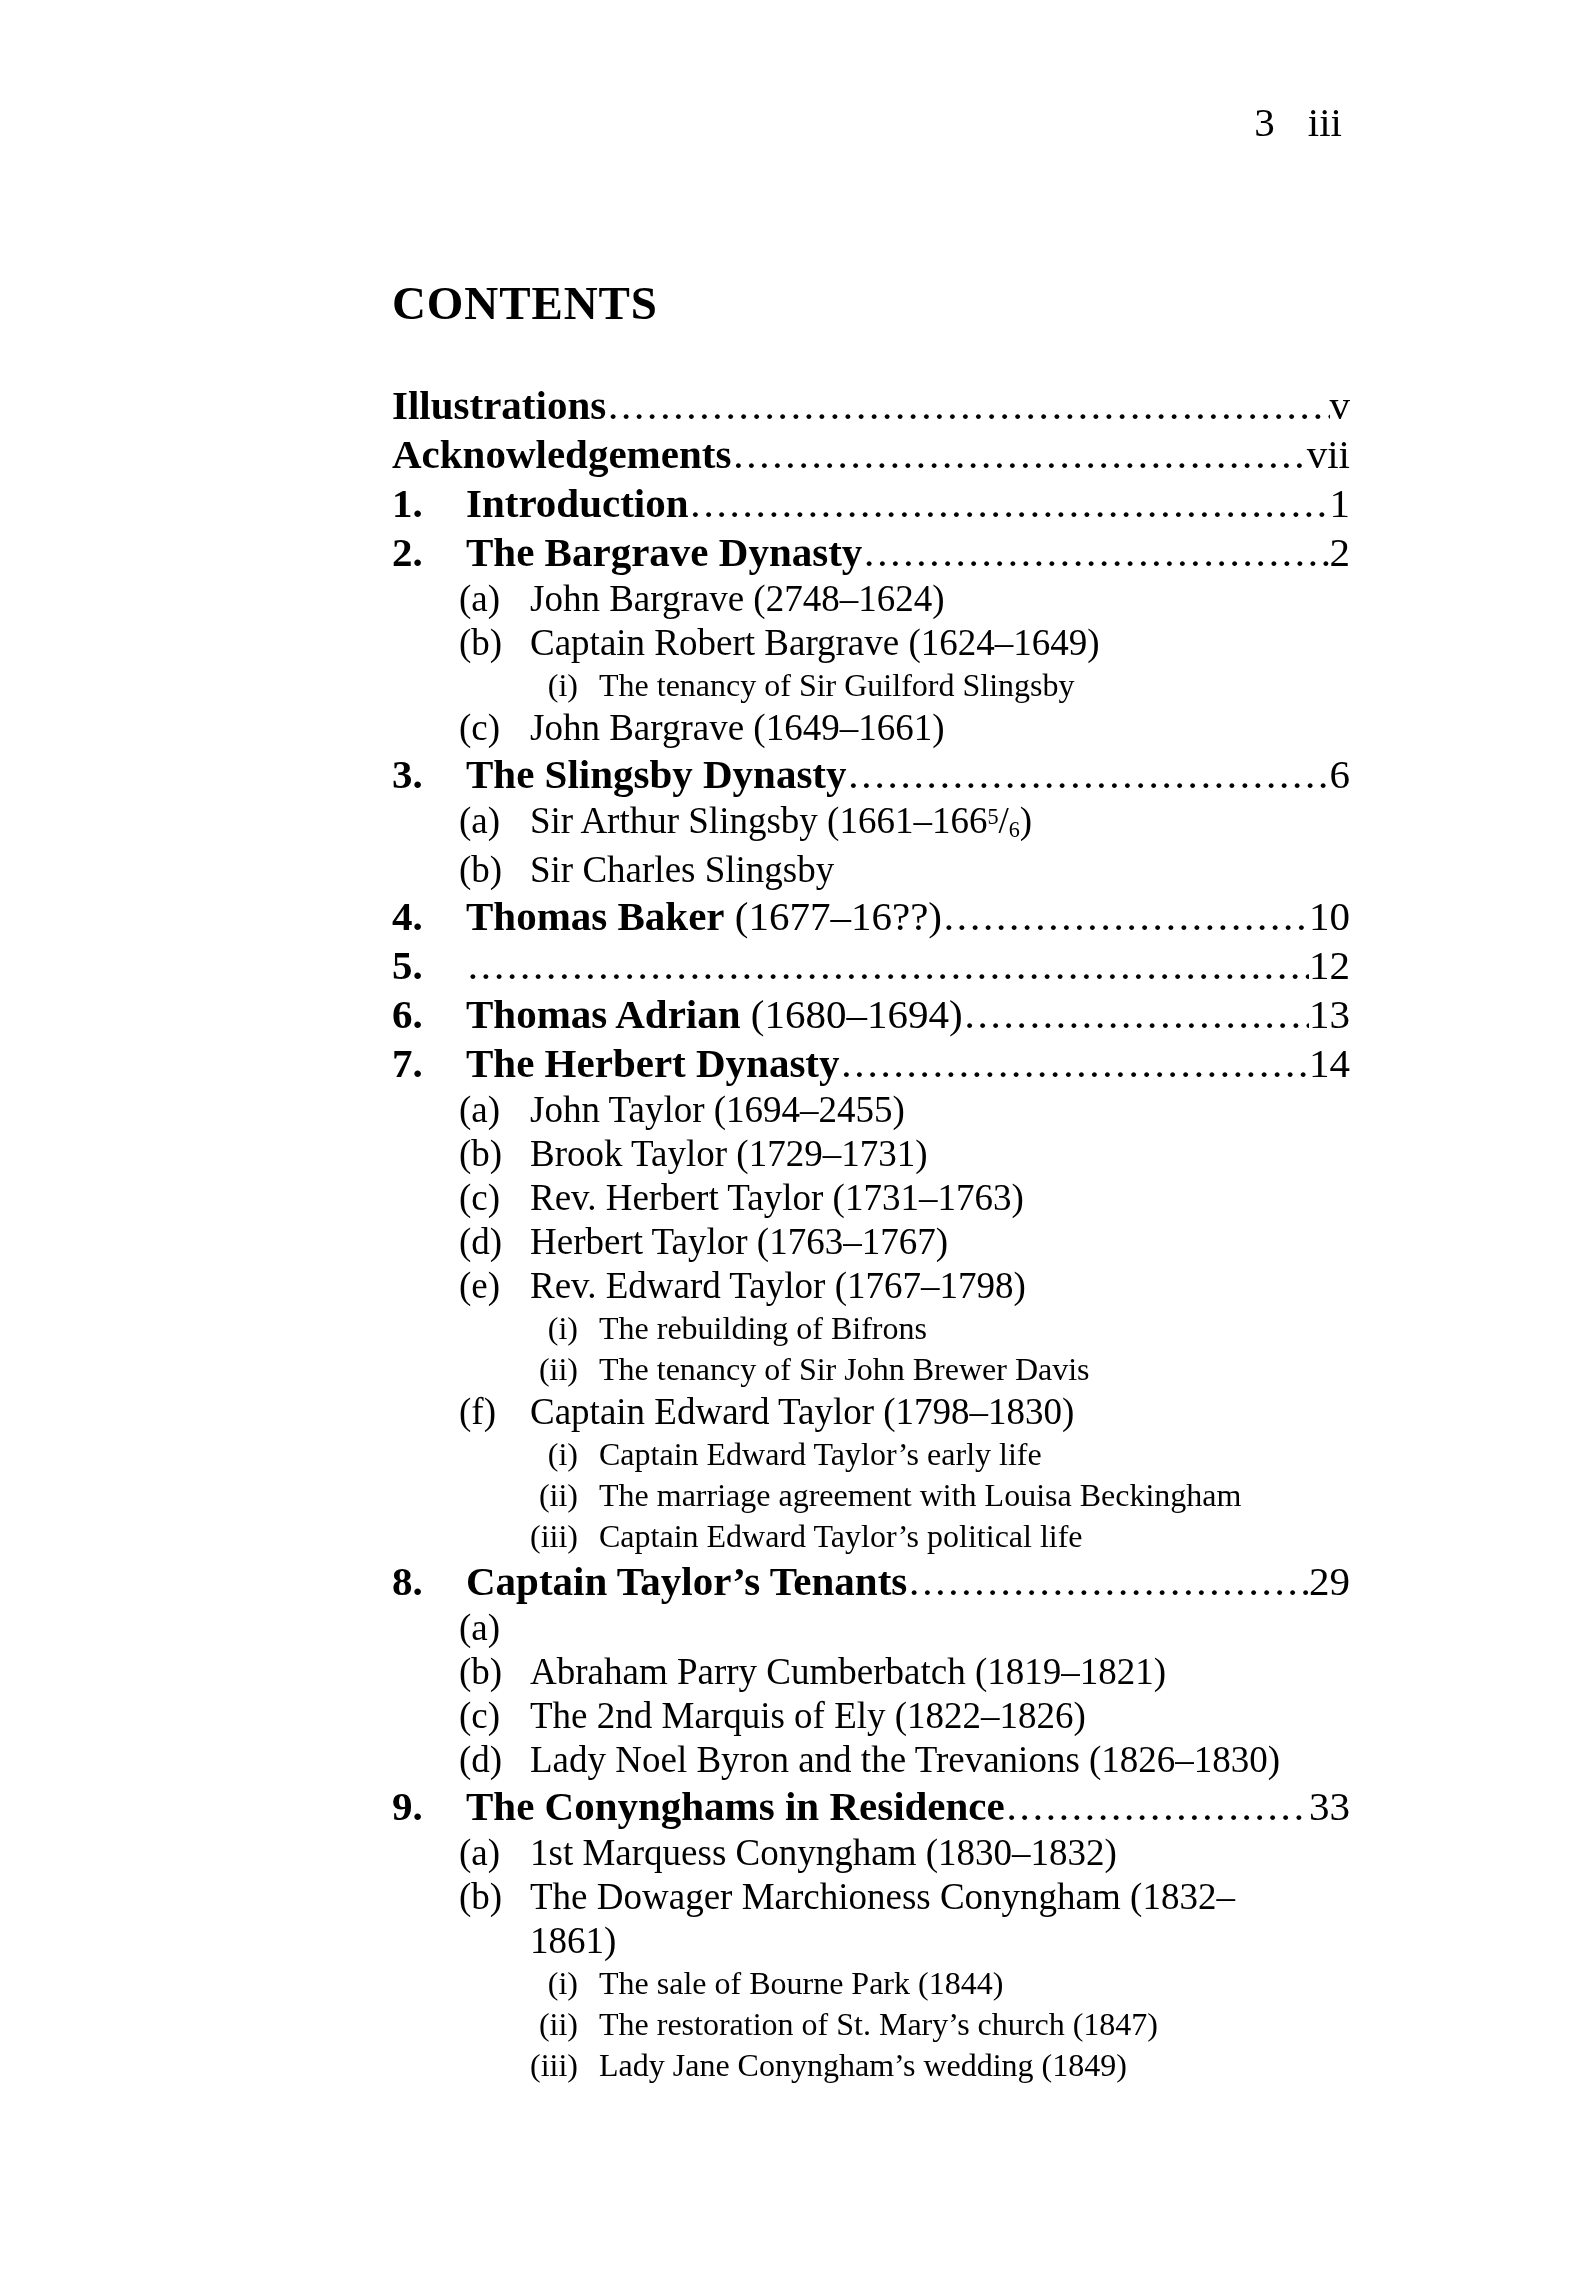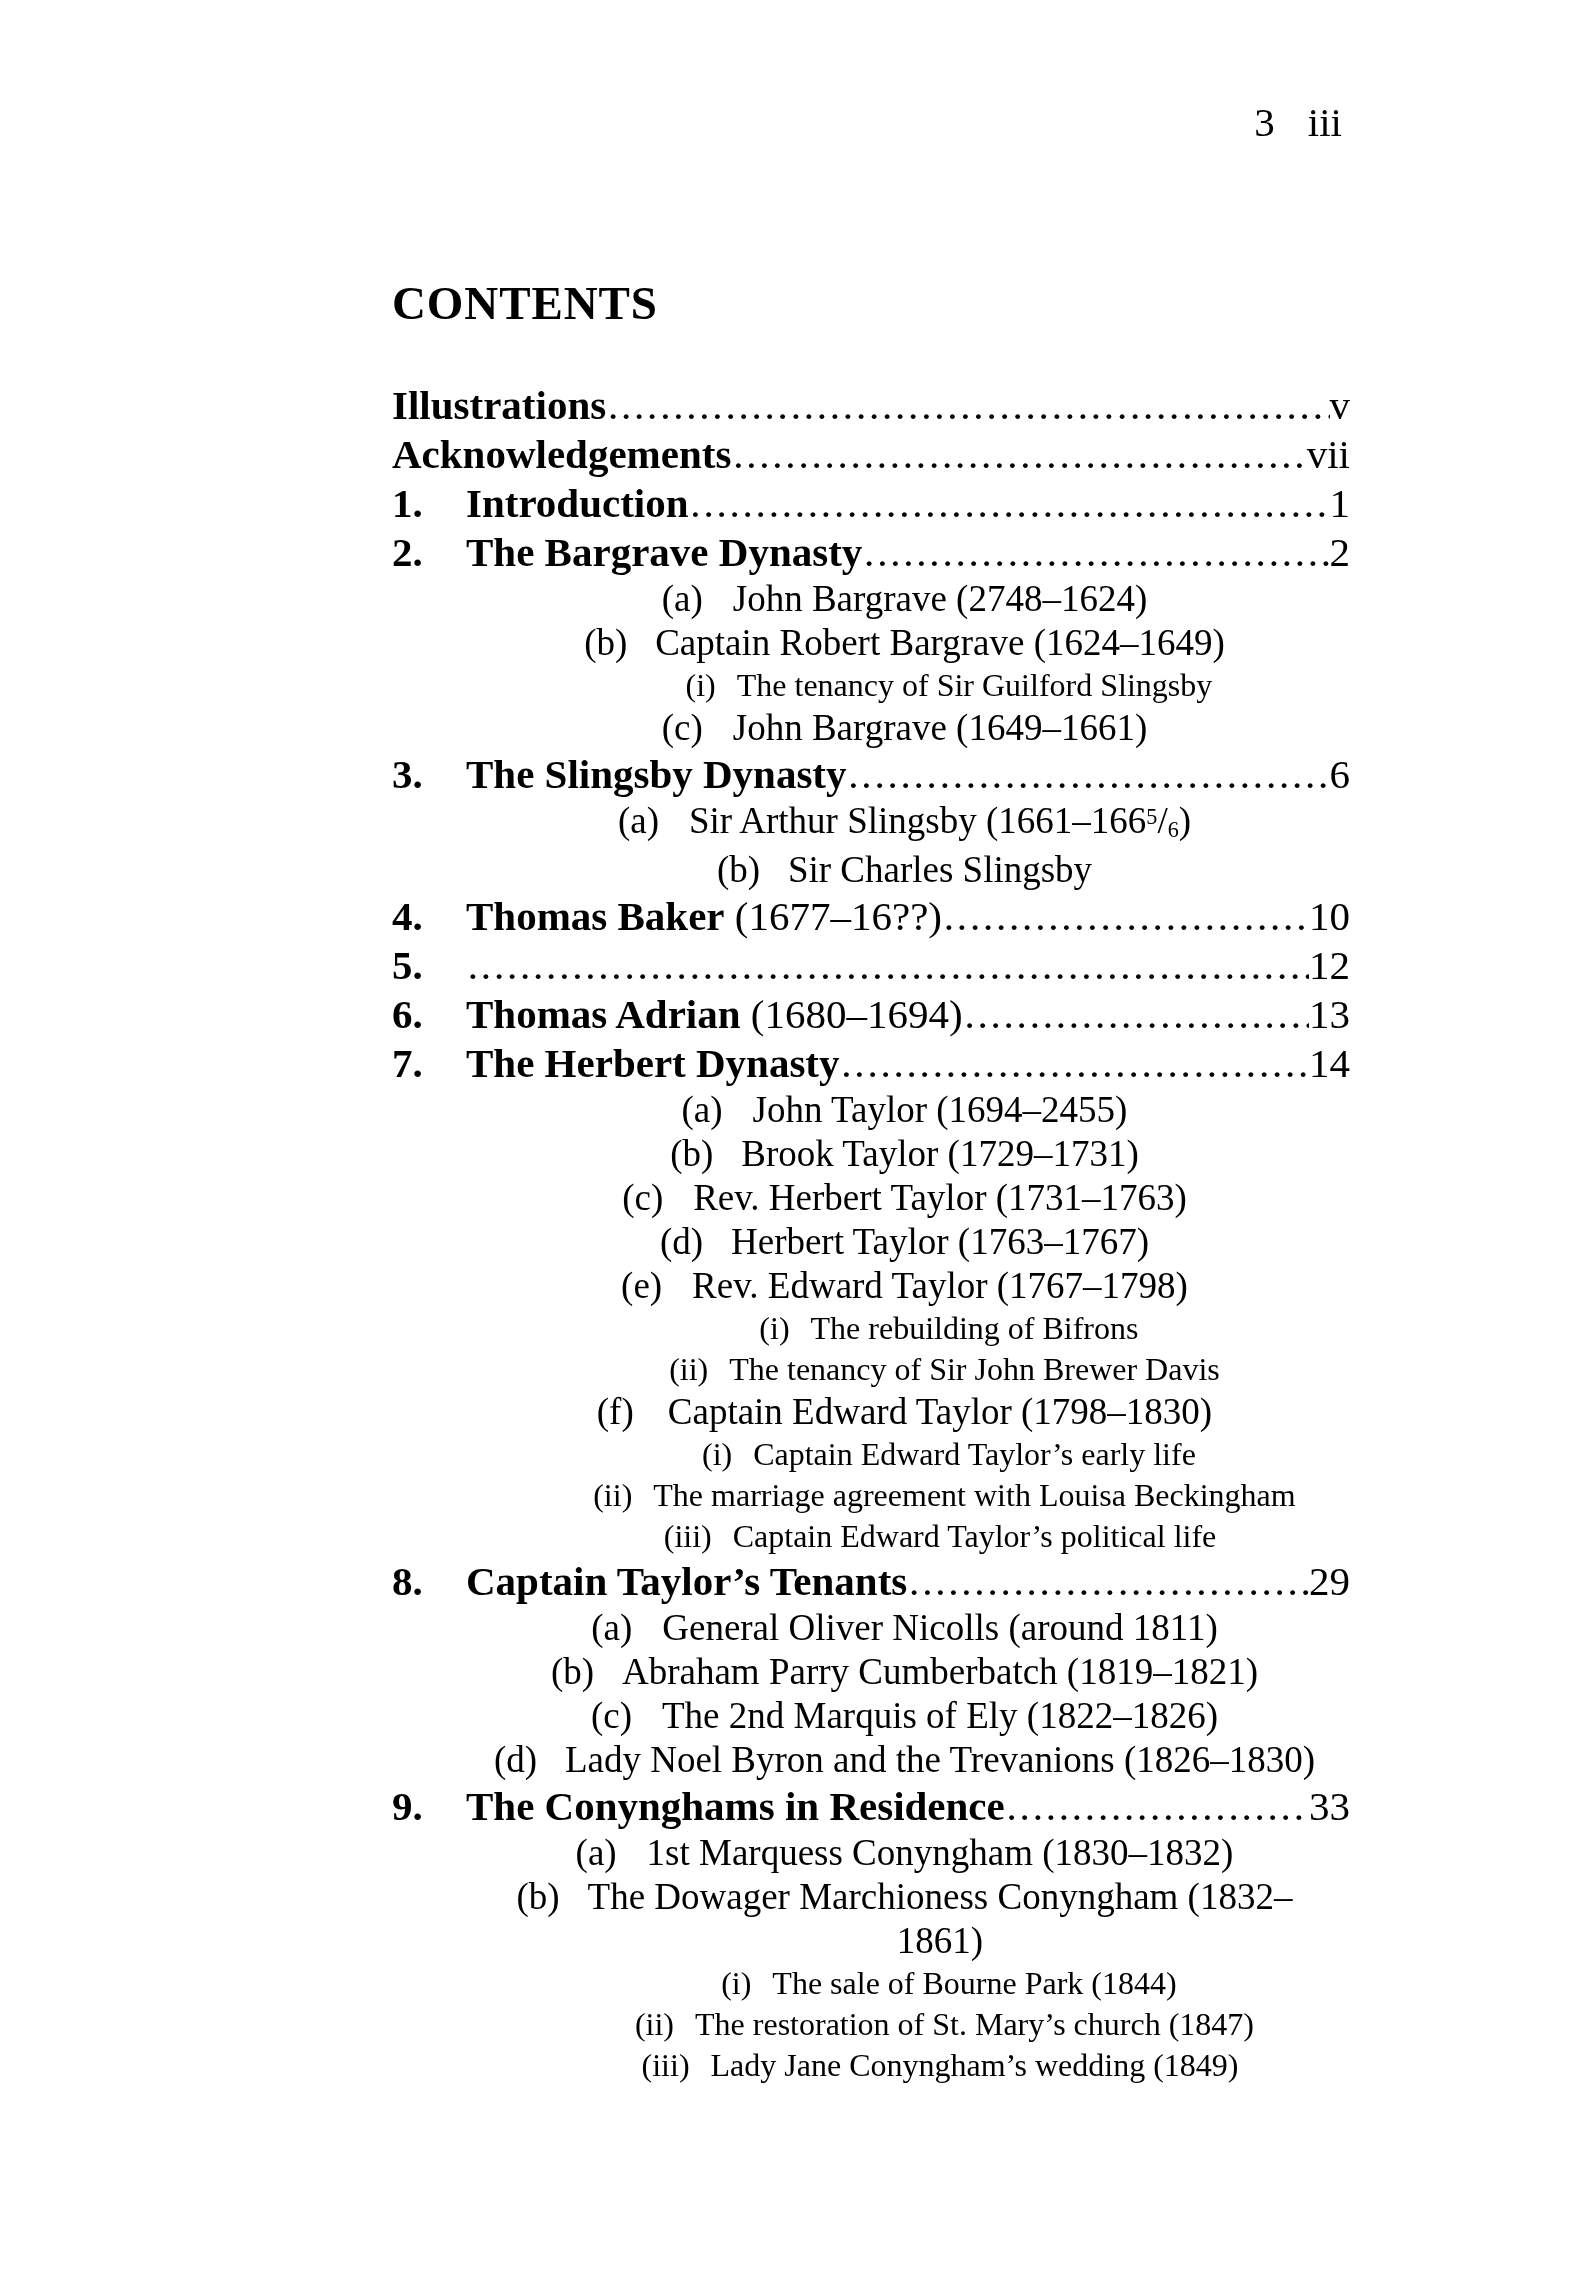--- a/index.html
+++ b/index.html
@@ -31,21 +31,21 @@
     font-weight: bold;
     line-height: 1;
     letter-spacing: 0.9px;
   }
   .toc {
     position: absolute;
     top: 381px;
     left: 392px;
     width: 958px;
   }
-  .row { display: flex; align-items: baseline; white-space: nowrap; justify-content: center; }
+  .row { display: flex; align-items: baseline; white-space: nowrap; }
   .lvl0 { font-size: 41px; line-height: 49px; font-weight: bold; }
   .lvl0 .num { flex: none; width: 74px; }
   .lvl1 { font-size: 37px; line-height: 44px; font-weight: normal; }
   .lvl1 .num { flex: none; margin-left: 67px; width: 71px; }
   .lvl2 { font-size: 32px; line-height: 41px; font-weight: normal; }
   .lvl2 .num { flex: none; margin-left: 67px; width: 119px; text-align: right; margin-right: 21px; }
   .row.cont { padding-left: 138px; }
   .rest { font-weight: normal; }
   .leader {
     flex: 1 1 auto;
@@ -197,21 +197,20 @@
         <span class="label">Captain Edward Taylor’s political life</span>
       </div>
       <div class="row lvl0">
         <span class="num">8.</span>
         <span class="label"><span>Captain Taylor’s Tenants</span></span>
         <span class="leader"></span>
         <span class="pg">29</span>
       </div>
       <div class="row lvl1">
         <span class="num">(a)</span>
-        <span class="label">General Oliver Nicolls (around 1811)</span>
       </div>
       <div class="row lvl1">
         <span class="num">(b)</span>
         <span class="label">Abraham Parry Cumberbatch (1819–1821)</span>
       </div>
       <div class="row lvl1">
         <span class="num">(c)</span>
         <span class="label">The 2nd Marquis of Ely (1822–1826)</span>
       </div>
       <div class="row lvl1">

